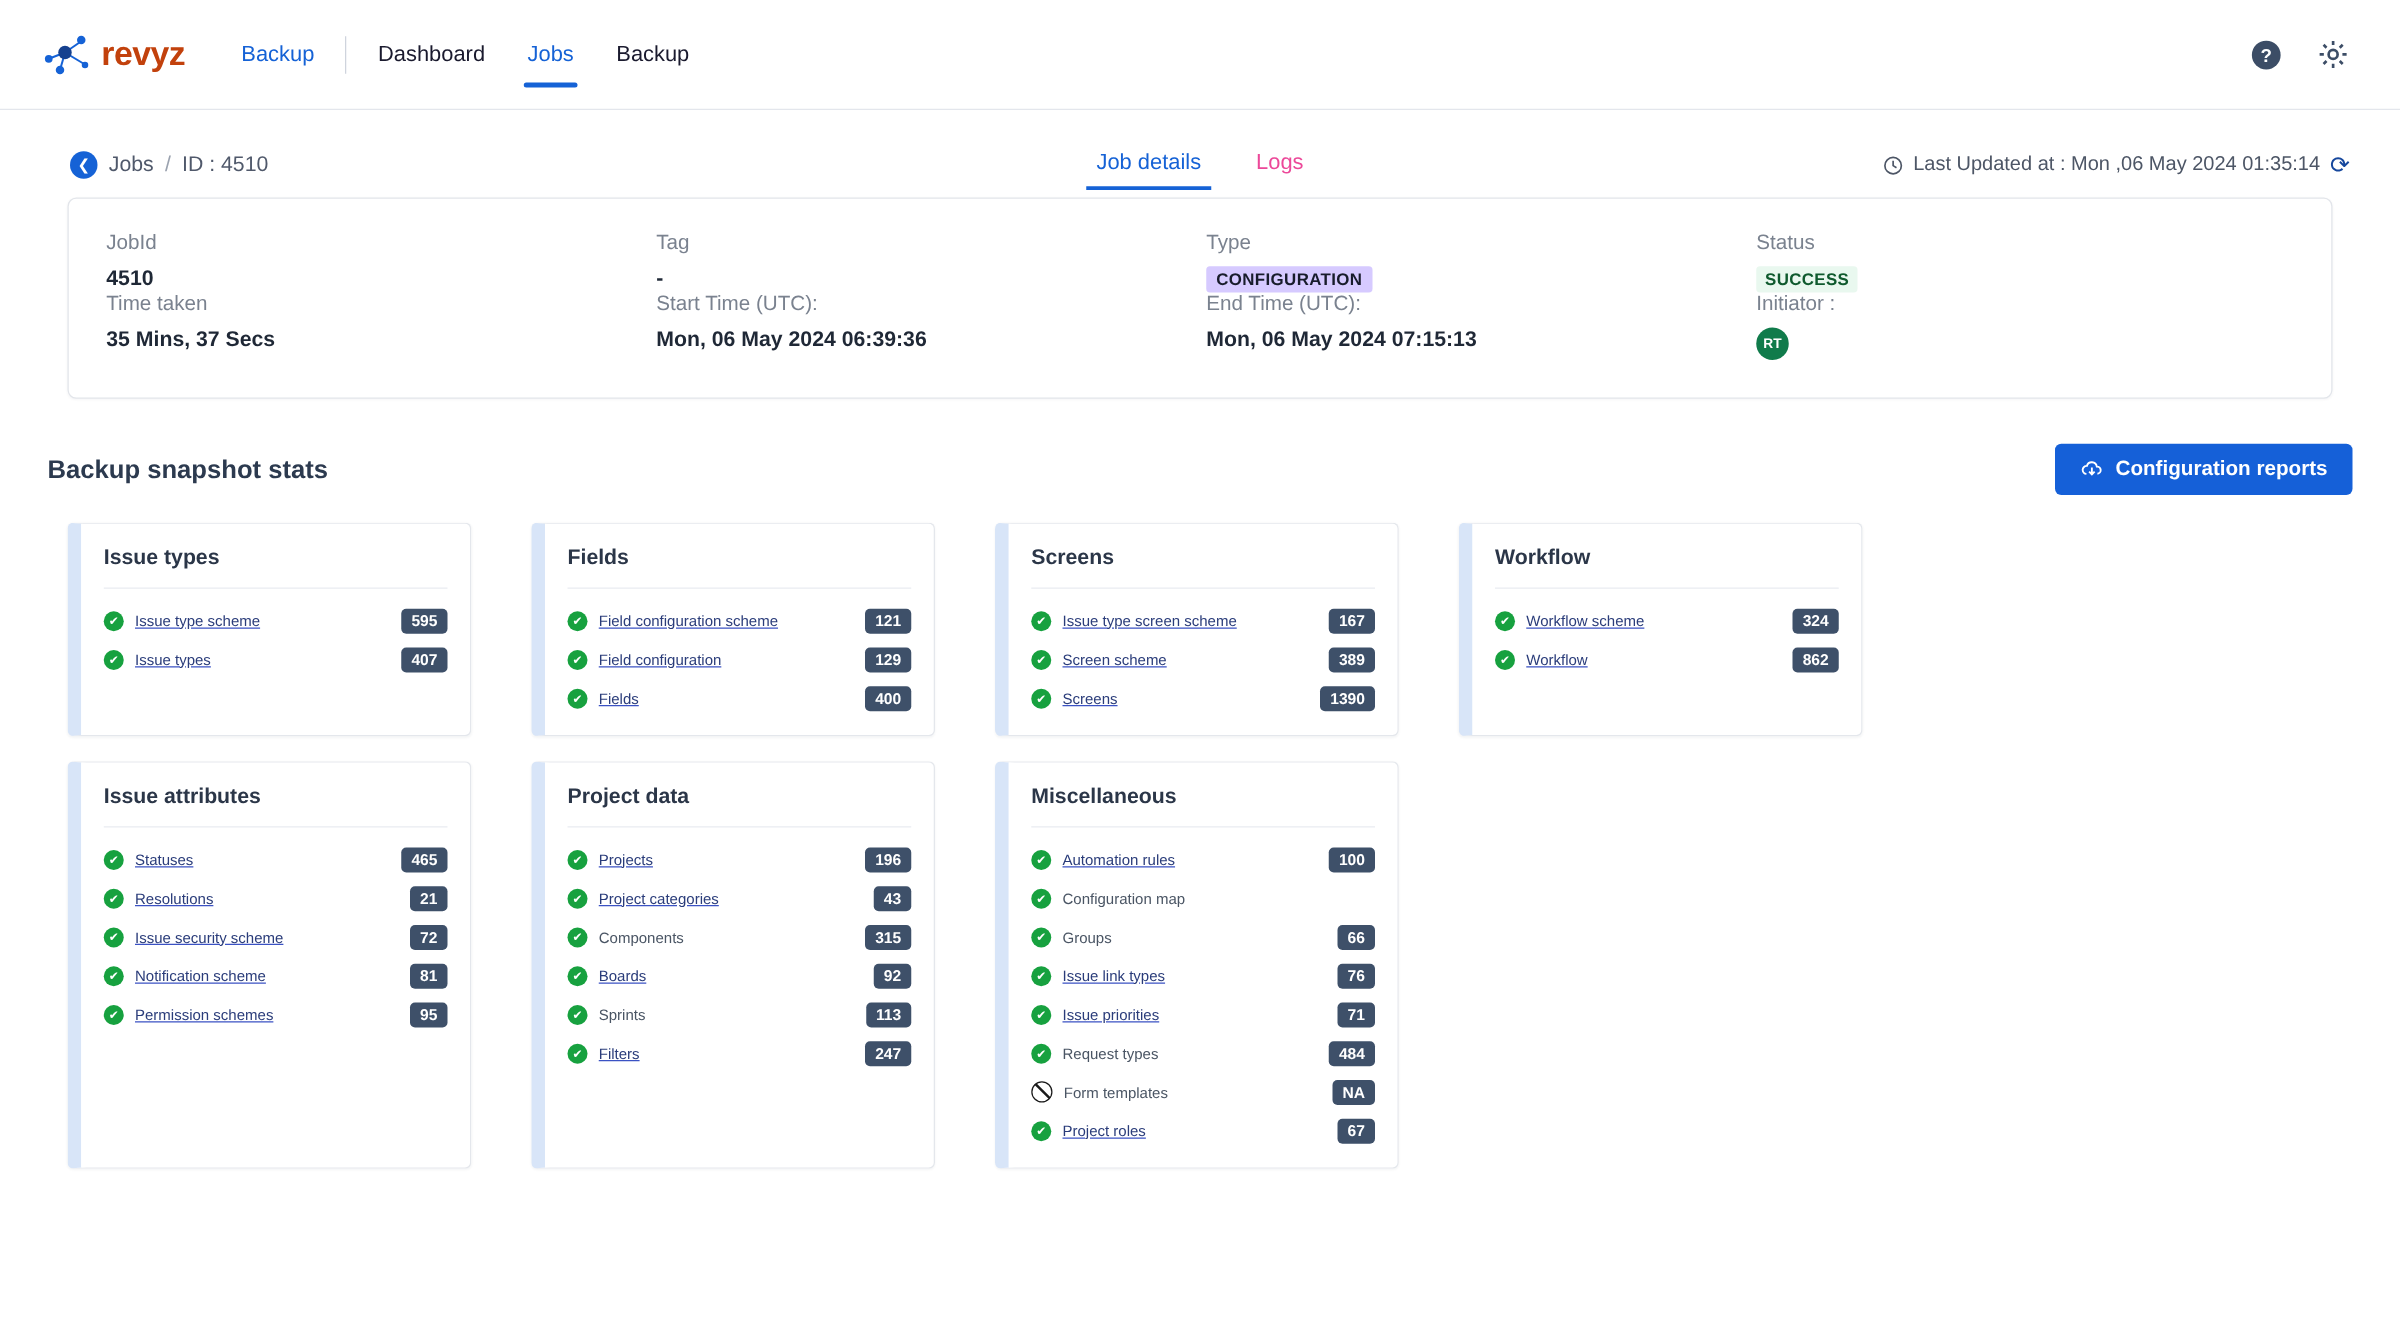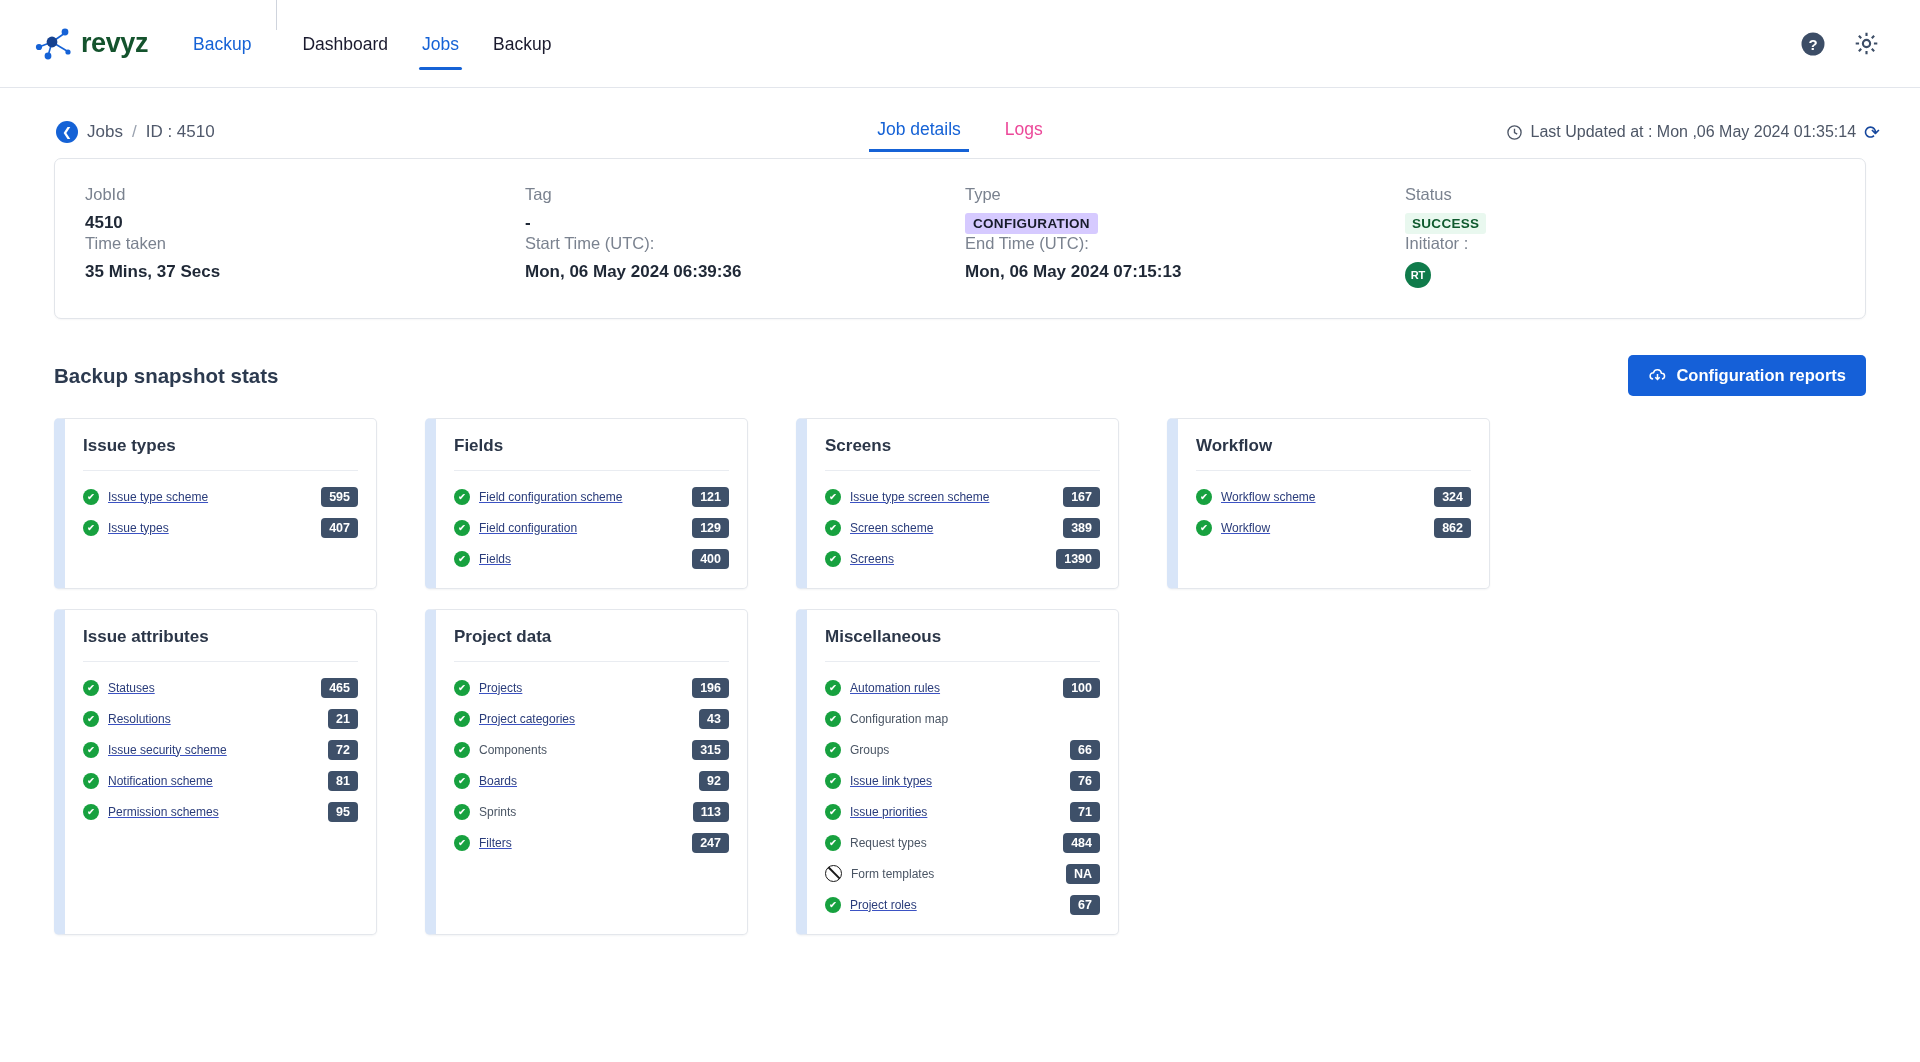--- a/index.html
+++ b/index.html
@@ -15,24 +15,24 @@
   .topbar {
     height: 88px;
     display: flex; align-items: center;
     padding: 0 40px 0 34px;
     border-bottom: 1px solid #e3e6ec;
     background: #fff;
   }
   .brand { display: flex; align-items: center; gap: 7px; margin-right: 28px; }
   .brand-mark { width: 40px; height: 34px; }
   .brand-name {
-    font-size: 27px; font-weight: bold; color: #14532d;
+    font-size: 27px; font-weight: bold; color: #c2410c;
     letter-spacing: -0.4px;
   }
-  .nav-links { display: flex; gap: 0; height: 100%; }
+  .nav-links { display: flex; align-items: center; gap: 0; height: 100%; }
   .nav-link {
     font-size: 17.5px; color: #1a1a2e; padding: 0 17px;
     height: 88px; display: flex; align-items: center;
     position: relative; cursor: pointer; white-space: nowrap;
   }
   .nav-link.blue { color: #1562d6; }
   .nav-link.active { color: #1562d6; }
   .nav-link.active::after {
     content: ""; position: absolute; left: 14px; right: 14px; bottom: 18px;
     height: 3.5px; background: #1562d6; border-radius: 2px;
@@ -105,21 +105,21 @@
   .avatar {
     width: 26px; height: 26px; border-radius: 50%;
     background: #107b4b; color: #fff;
     font-size: 11px; font-weight: bold;
     display: flex; align-items: center; justify-content: center;
   }
 
   
   .stats-head {
     display: flex; align-items: center; justify-content: space-between;
-    padding: 0 54px; margin-top: 36px;
+    padding: 0 38px; margin-top: 36px;
   }
   .stats-title { font-size: 20.5px; font-weight: bold; color: #2c3a4f; }
   .btn-reports {
     background: #1560d8; color: #fff; border: none;
     font-size: 16.5px; font-weight: bold;
     padding: 11px 20px; border-radius: 5px; cursor: pointer;
     display: flex; align-items: center; gap: 9px;
     font-family: "Liberation Sans", sans-serif;
   }
 

